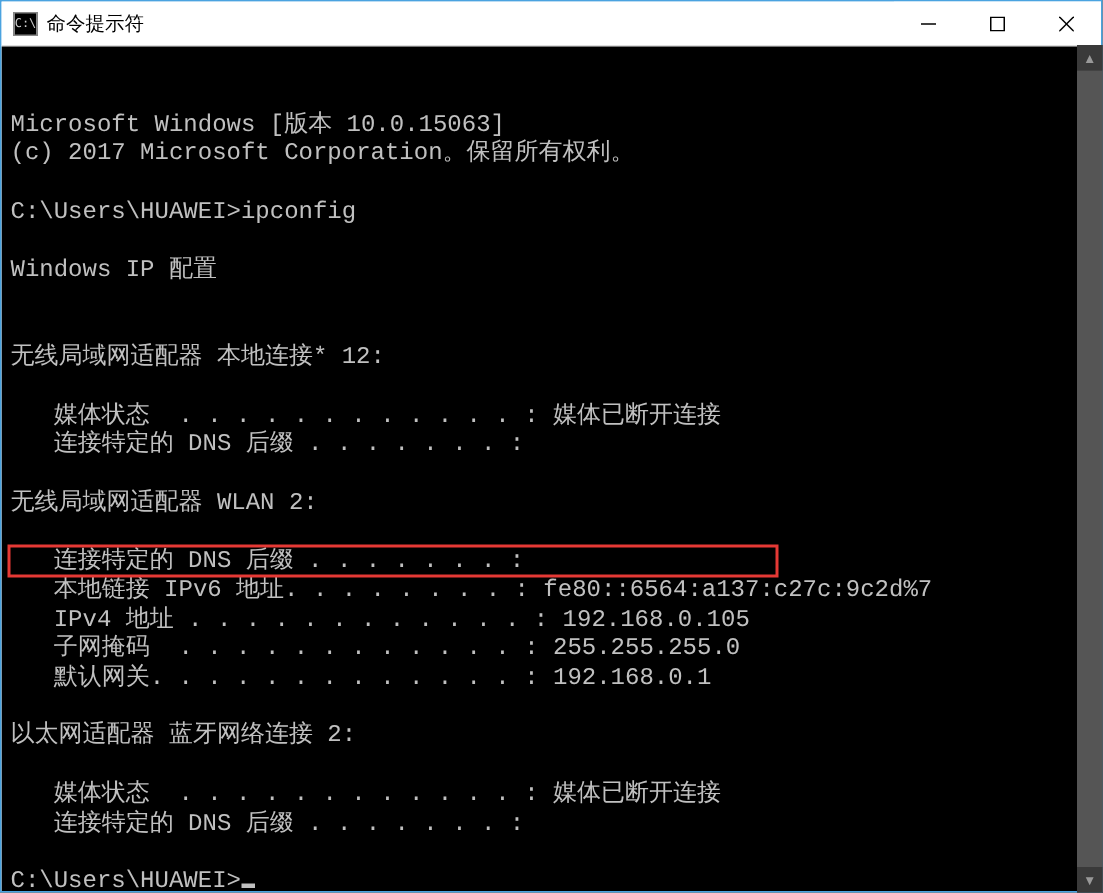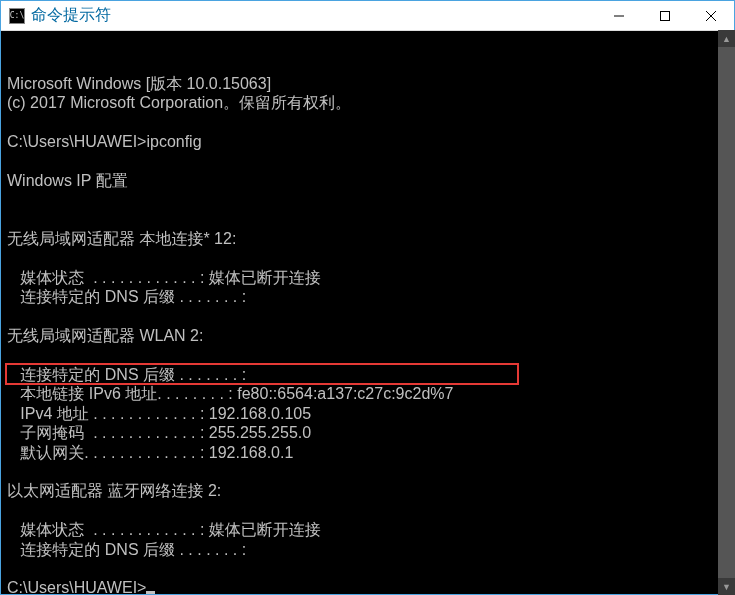--- a/index.html
+++ b/index.html
@@ -32,22 +32,22 @@
     background: #000;
     border: 1px solid #888;
     display: flex;
     align-items: center;
     justify-content: center;
     color: #ccc;
     font-size: 8px;
     font-family: monospace;
   }
   .title-text {
-    font-size: 16px;
-    color: #0369a1;
+    font-size: 13px;
+    color: #000000;
   }
   .window-controls {
     display: flex;
     height: 100%;
   }
   .win-btn {
     width: 46px;
     height: 100%;
     display: flex;
     align-items: center;
@@ -55,21 +55,21 @@
     background: #fff;
     color: #000;
   }
   .win-btn svg { width: 10px; height: 10px; }
   .terminal {
     background: #000;
     color: #c0c0c0;
     width: 100%;
     height: calc(100% - 30px);
     padding: 4px 6px;
-    font-family: Liberation Sans, sans-serif;
+    font-family: Liberation Mono, monospace;
     font-size: 16px;
     line-height: 19.4px;
     white-space: pre;
     overflow: hidden;
     position: relative;
   }
   .line { white-space: pre; }
   .highlight-box {
     position: absolute;
     border: 2px solid #e53935;

